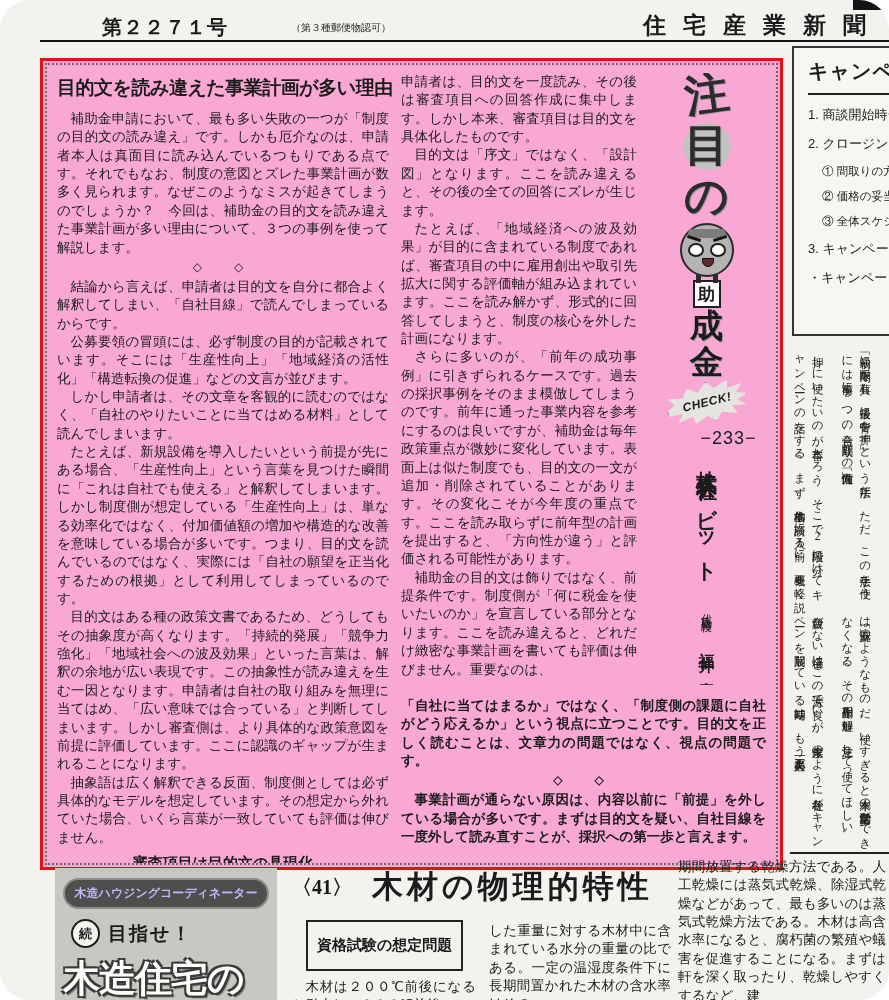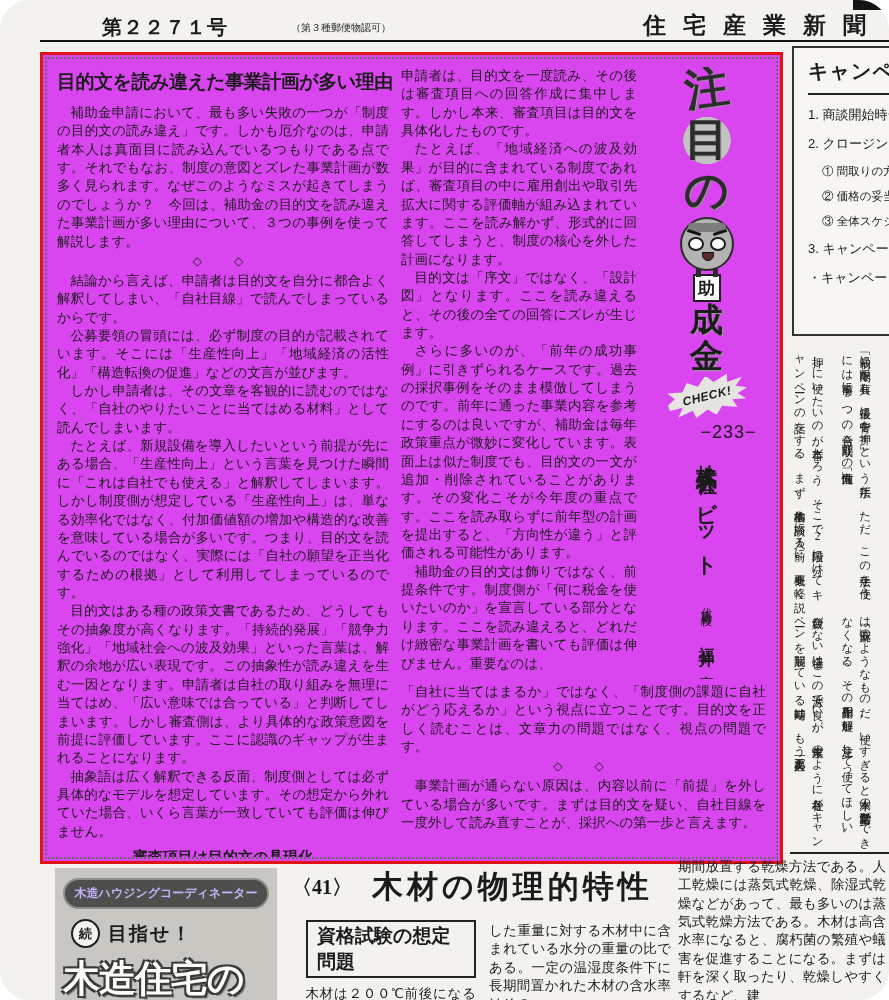--- a/index.html
+++ b/index.html
@@ -5,32 +5,32 @@
   html,body{margin:0;padding:0;}
   .page{position:relative;width:889px;height:1000px;background:#f3f2ee;overflow:hidden;
         font-family:"Liberation Serif",serif;color:#1b1b1b;border-radius:30px;}
   
   .corner-mark{position:absolute;top:0;right:0;width:36px;height:10px;background:#141414;}
   .issue{position:absolute;left:102px;top:14px;font-size:20px;font-weight:bold;letter-spacing:1px;}
   .permit{position:absolute;left:247px;top:21px;font-size:10px;color:#222;margin-left:44px;}
   .paper-title{position:absolute;right:6px;top:10px;font-size:23px;letter-spacing:17px;font-weight:700;white-space:nowrap;}
   .top-rule{position:absolute;left:40px;top:40px;width:849px;height:2px;background:#141414;}
   
-  .red-box{position:absolute;left:40px;top:52px;width:737px;height:806px;border:3px solid #e01414;background:#d946ef;}
+  .red-box{position:absolute;left:40px;top:58px;width:737px;height:806px;border:3px solid #e01414;background:#f9a8d4;}
   .dotted-frame{position:absolute;inset:2px;border:2px dotted #6a6a6a;padding:8px 10px;display:flex;gap:12px;overflow:hidden;}
   .col-left{width:332px;flex:none;}
   .headline{font-size:19px;font-weight:bold;text-align:center;white-space:nowrap;letter-spacing:-0.5px;margin:2px 0 9px;}
   .page p{margin:0;font-size:13.5px;line-height:1.36;text-align:justify;}
   .indent{text-indent:1em;}
   .sep{text-align:center;font-size:12px;letter-spacing:10px;margin:2px 0;color:#222;}
   .subhead{text-align:center;font-weight:bold;font-size:15px;margin:7px 0 5px;}
   .col-right-wrap{flex:1;display:flex;flex-direction:column;overflow:hidden;}
   .top-flex{display:flex;gap:10px;height:612px;}
   .col-mid{width:236px;flex:none;}
-  .bottom-block{margin-top:4px;}
+  .bottom-block{margin-top:12px;font-weight:bold;}
   
   .graphic-col{flex:1;display:flex;flex-direction:column;align-items:center;gap:3px;overflow:hidden;}
   .logo-char{font-size:44px;line-height:1.02;font-weight:bold;color:#2c2c2c;text-shadow:1px 1px 0 #9a9a9a;}
   .logo-char.tilt{transform:rotate(-8deg);}
   .circled{background:radial-gradient(circle at 50% 50%, #c2c2c0 62%, rgba(0,0,0,0) 63%);
            width:56px;height:56px;display:grid;place-items:center;border-radius:50%;}
   .mascot{width:54px;height:54px;position:relative;flex:none;}
   .mascot .body{position:absolute;inset:0;border-radius:50%;background:#b3b3b1;border:2px solid #2b2b2b;}
   .mascot .band{position:absolute;left:8px;top:6px;width:38px;height:9px;background:#7d7d7b;border-radius:6px;}
   .mascot .eye{position:absolute;top:20px;width:12px;height:10px;background:#fff;border:2px solid #1c1c1c;border-radius:50%;}
@@ -72,21 +72,21 @@
   .ad-row{display:flex;align-items:center;gap:8px;margin:10px 0 6px;padding-left:8px;}
   .zoku-circle{width:25px;height:25px;border:2px solid #1e1e1e;border-radius:50%;background:#f4f3ef;display:grid;
                place-items:center;font-size:13px;font-weight:bold;flex:none;}
   .mezase{font-size:19px;font-weight:bold;font-family:"Liberation Sans",sans-serif;letter-spacing:2px;}
   .ad-big{font-size:37px;font-weight:bold;color:#fdfdfb;font-family:"Liberation Sans",sans-serif;letter-spacing:-1px;white-space:nowrap;
           text-shadow:-2px -2px 0 #3a3a38,2px -2px 0 #3a3a38,-2px 2px 0 #3a3a38,2px 2px 0 #3a3a38,3px 3px 0 #8b8b89;}
   .wood-head{position:absolute;left:292px;top:866px;display:flex;align-items:center;gap:20px;white-space:nowrap;}
   .ep{font-size:20px;font-weight:bold;}
   .wood-title{font-size:31px;font-weight:bold;letter-spacing:4px;}
   .colA{position:absolute;left:292px;top:920px;width:184px;}
-  .boxed{display:inline-block;border:2px solid #222;padding:1px 9px;font-size:19px;font-weight:600;margin:0 0 7px 14px;}
+  .boxed{display:inline-block;border:2px solid #222;padding:14px 9px;font-size:15px;font-weight:600;margin:0 0 7px 14px;}
   .colB{position:absolute;left:489px;top:922px;width:182px;}
   .colC{position:absolute;left:678px;top:858px;width:208px;}
 </style>
 </head>
 <body>
 
 <div class="page">
 
   <div class="corner-mark"></div>
   <div class="issue">第２２７１号</div>
@@ -109,22 +109,22 @@
         <p class="indent">抽象語は広く解釈できる反面、制度側としては必ず具体的なモデルを想定しています。その想定から外れていた場合、いくら言葉が一致していても評価は伸びません。</p>
         <div class="subhead">審査項目は目的文の具現化</div>
 
       </div>
 
       <div class="col-right-wrap">
         <div class="top-flex">
 
           <div class="col-mid">
             <p>申請者は、目的文を一度読み、その後は審査項目への回答作成に集中します。しかし本来、審査項目は目的文を具体化したものです。</p>
+            <p class="indent">目的文は「序文」ではなく、「設計図」となります。ここを読み違えると、その後の全ての回答にズレが生じます。</p>
             <p class="indent">たとえば、「地域経済への波及効果」が目的に含まれている制度であれば、審査項目の中に雇用創出や取引先拡大に関する評価軸が組み込まれています。ここを読み解かず、形式的に回答してしまうと、制度の核心を外した計画になります。</p>
-            <p class="indent">目的文は「序文」ではなく、「設計図」となります。ここを読み違えると、その後の全ての回答にズレが生じます。</p>
             <p class="indent">さらに多いのが、「前年の成功事例」に引きずられるケースです。過去の採択事例をそのまま模倣してしまうのです。前年に通った事業内容を参考にするのは良いですが、補助金は毎年政策重点が微妙に変化しています。表面上は似た制度でも、目的文の一文が追加・削除されていることがあります。その変化こそが今年度の重点です。ここを読み取らずに前年型の計画を提出すると、「方向性が違う」と評価される可能性があります。</p>
             <p class="indent">補助金の目的文は飾りではなく、前提条件です。制度側が「何に税金を使いたいのか」を宣言している部分となります。ここを読み違えると、どれだけ緻密な事業計画を書いても評価は伸びません。重要なのは、</p>
           </div>
 
           <div class="graphic-col">
             <div class="logo-char tilt">注</div>
             <div class="circled">
               <div class="logo-char">目</div>
             </div>
             <div class="logo-char">の</div>

